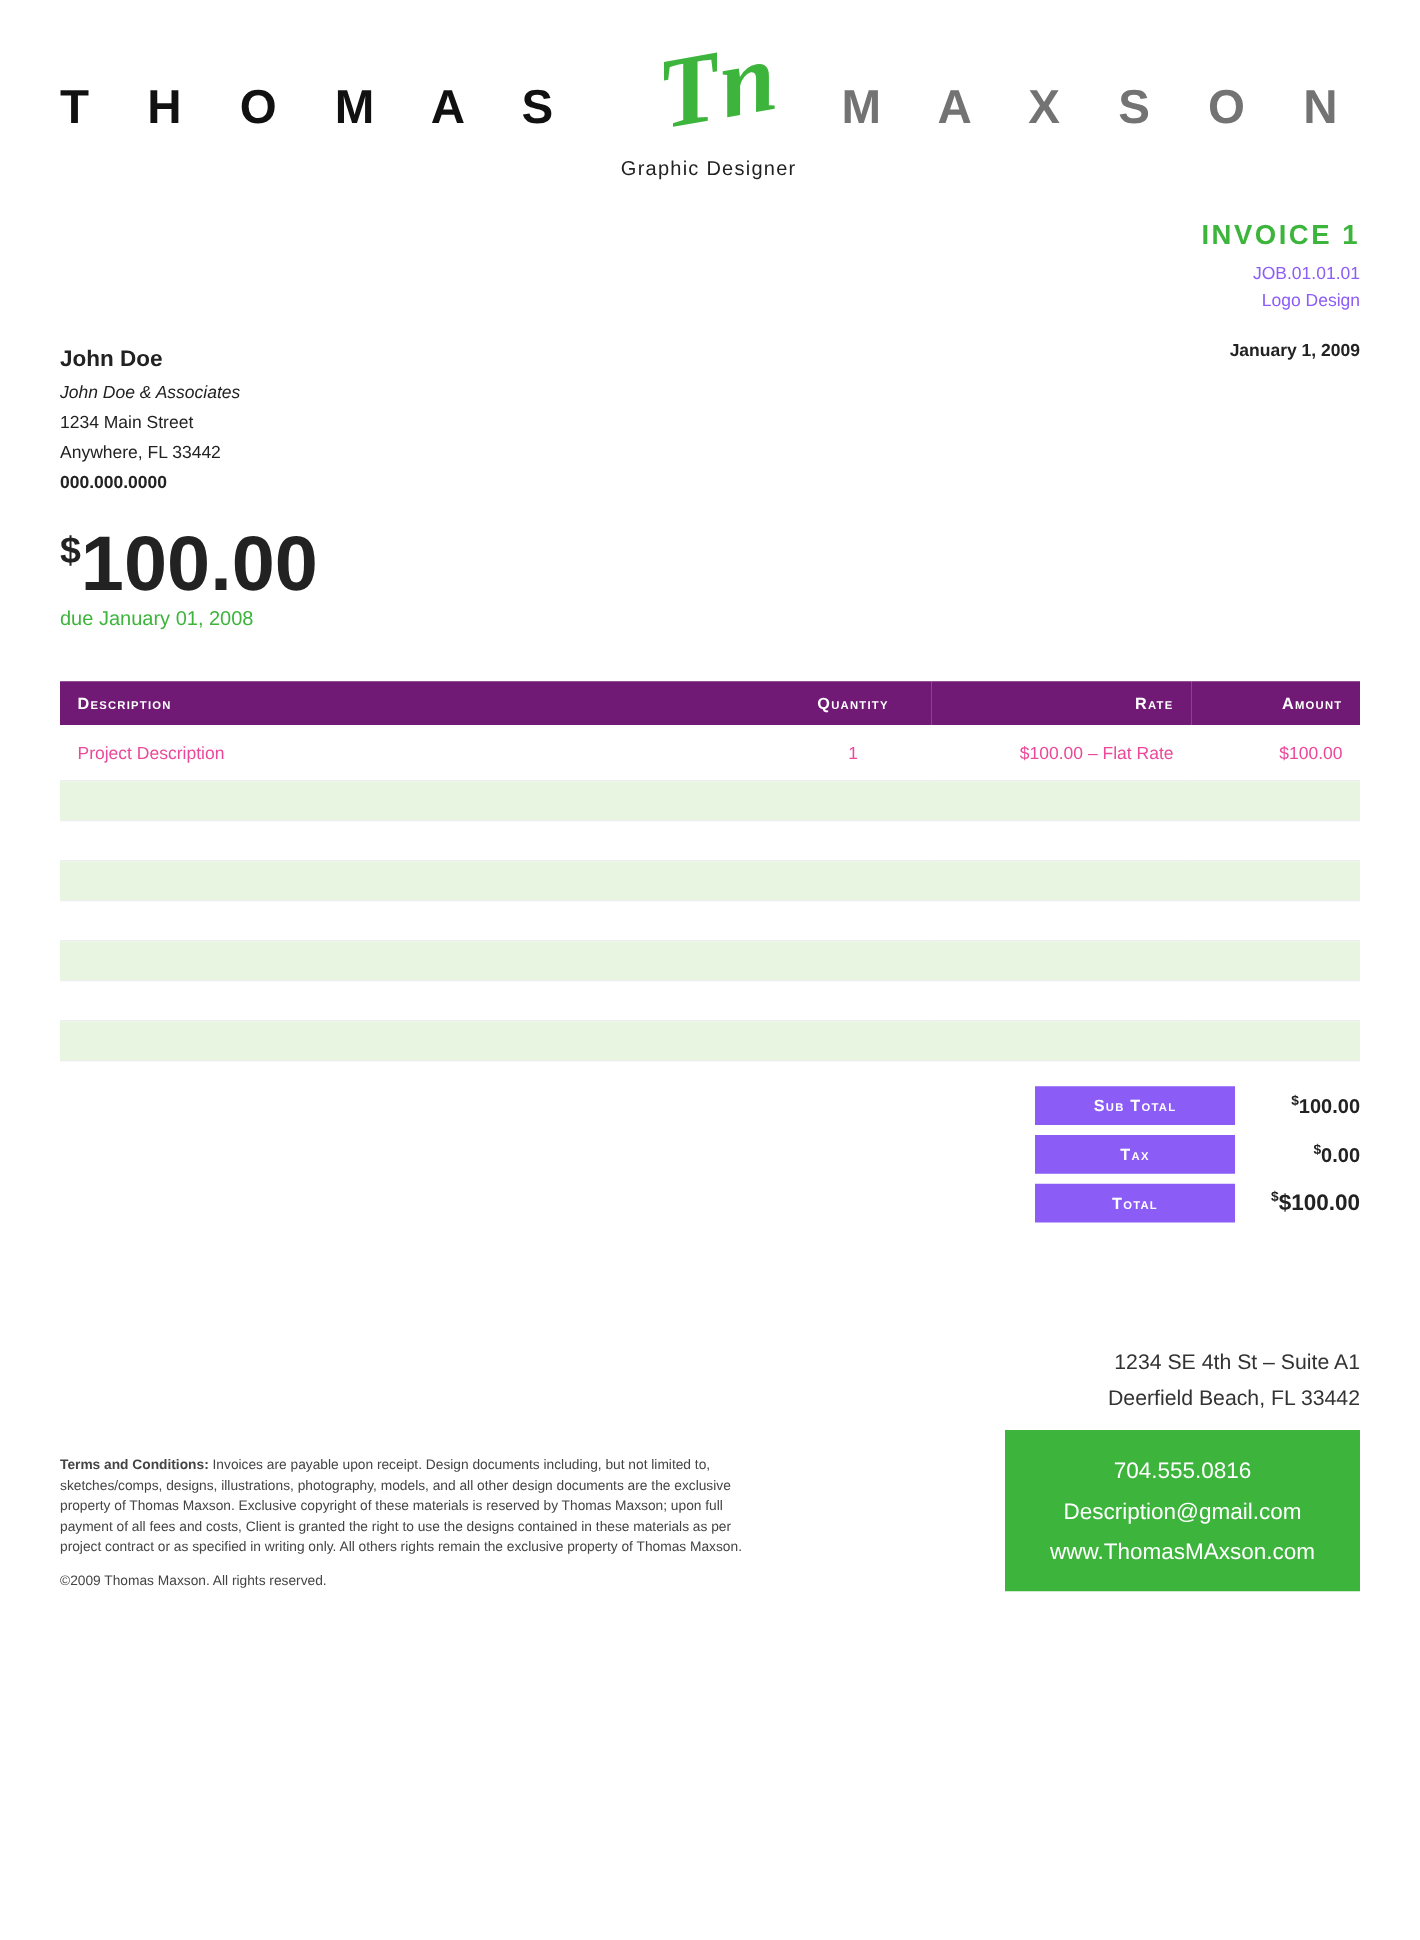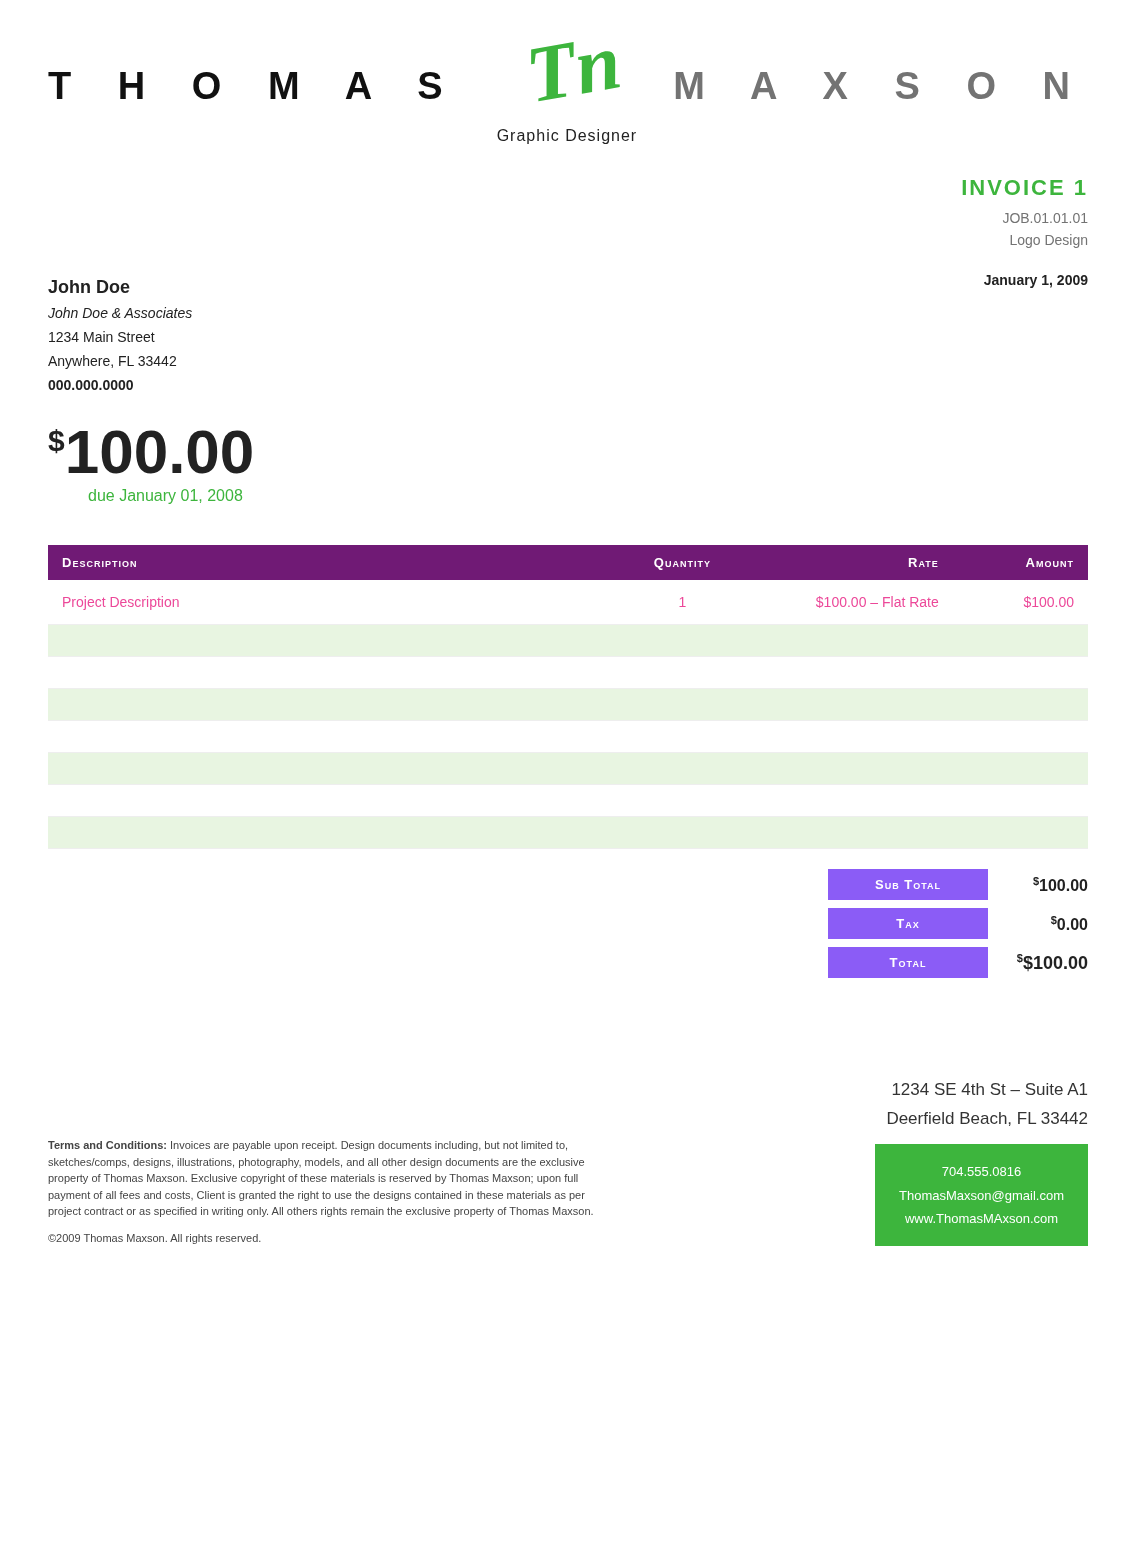--- a/index.html
+++ b/index.html
@@ -62,21 +62,21 @@
       padding: 30px 48px 0 0;
     }
     .invoice-number {
       font-size: 22px;
       color: #3db53d;
       font-weight: bold;
       letter-spacing: 2px;
     }
     .invoice-job {
       font-size: 14px;
-      color: #737373;
+      color: #8b5cf6;
       margin-top: 6px;
       line-height: 1.6;
     }
 
     
     .client-section {
       display: flex;
       justify-content: space-between;
       padding: 20px 48px 0 48px;
     }
@@ -109,21 +109,20 @@
       line-height: 1;
     }
     .due-amount sup {
       font-size: 30px;
       vertical-align: super;
     }
     .due-date {
       font-size: 16px;
       color: #3db53d;
       margin-top: 4px;
-      margin-left: 40px;
     }
 
     
     .invoice-table {
       margin: 40px 48px 0 48px;
       border-collapse: collapse;
       width: calc(100% - 96px);
     }
     .invoice-table thead tr {
       background: #701a75;
@@ -233,22 +232,22 @@
     }
     .footer-right {
       text-align: right;
       font-size: 17px;
       color: #333;
       line-height: 1.7;
     }
     .footer-contact-box {
       background: #3db53d;
       color: #fff;
-      font-size: 13px;
-      padding: 16px 24px;
+      font-size: 18px;
+      padding: 16px 36px;
       text-align: center;
       line-height: 1.8;
       margin-top: 10px;
     }
   </style>
 </head>
 <body>
 
 <div class="header">
   <span class="header-name-left">T  H  O  M  A  S</span>
@@ -358,17 +357,17 @@
     </p>
     <p class="footer-copyright">©2009 Thomas Maxson. All rights reserved.</p>
   </div>
   <div style="padding-right:48px;">
     <div class="footer-right">
       <div>1234 SE 4th St – Suite A1</div>
       <div>Deerfield Beach, FL 33442</div>
     </div>
     <div class="footer-contact-box">
       <div>704.555.0816</div>
-      <div>ThomasMaxson@gmail.com</div>
+      <div>Description@gmail.com</div>
       <div>www.ThomasMAxson.com</div>
     </div>
   </div>
 </div>
 
 </body></html>

